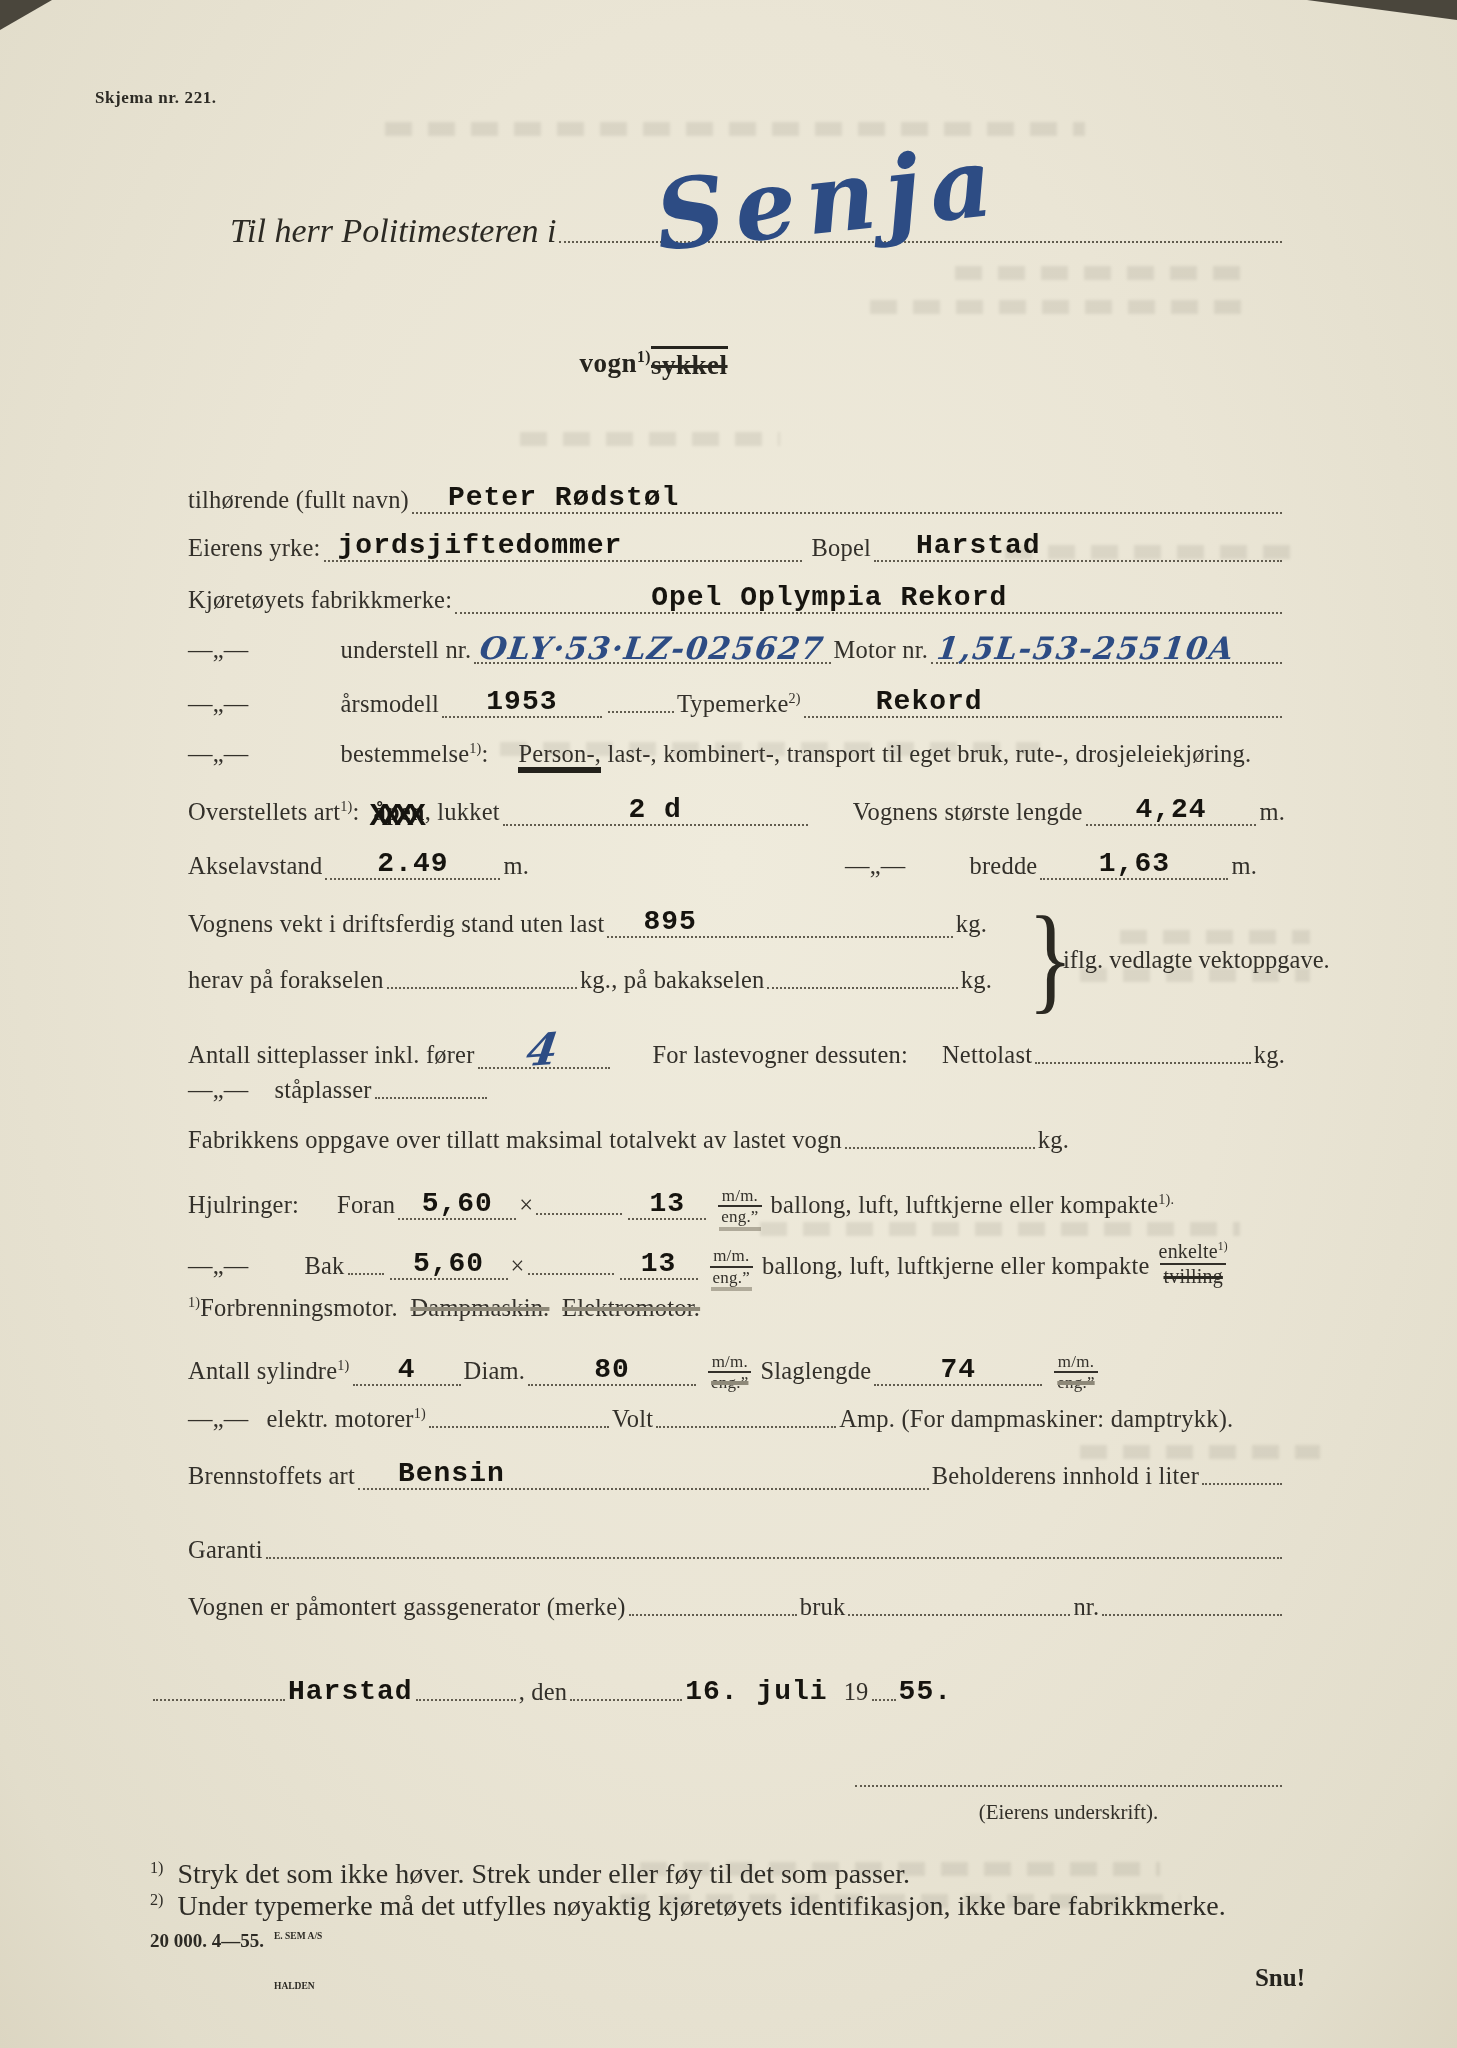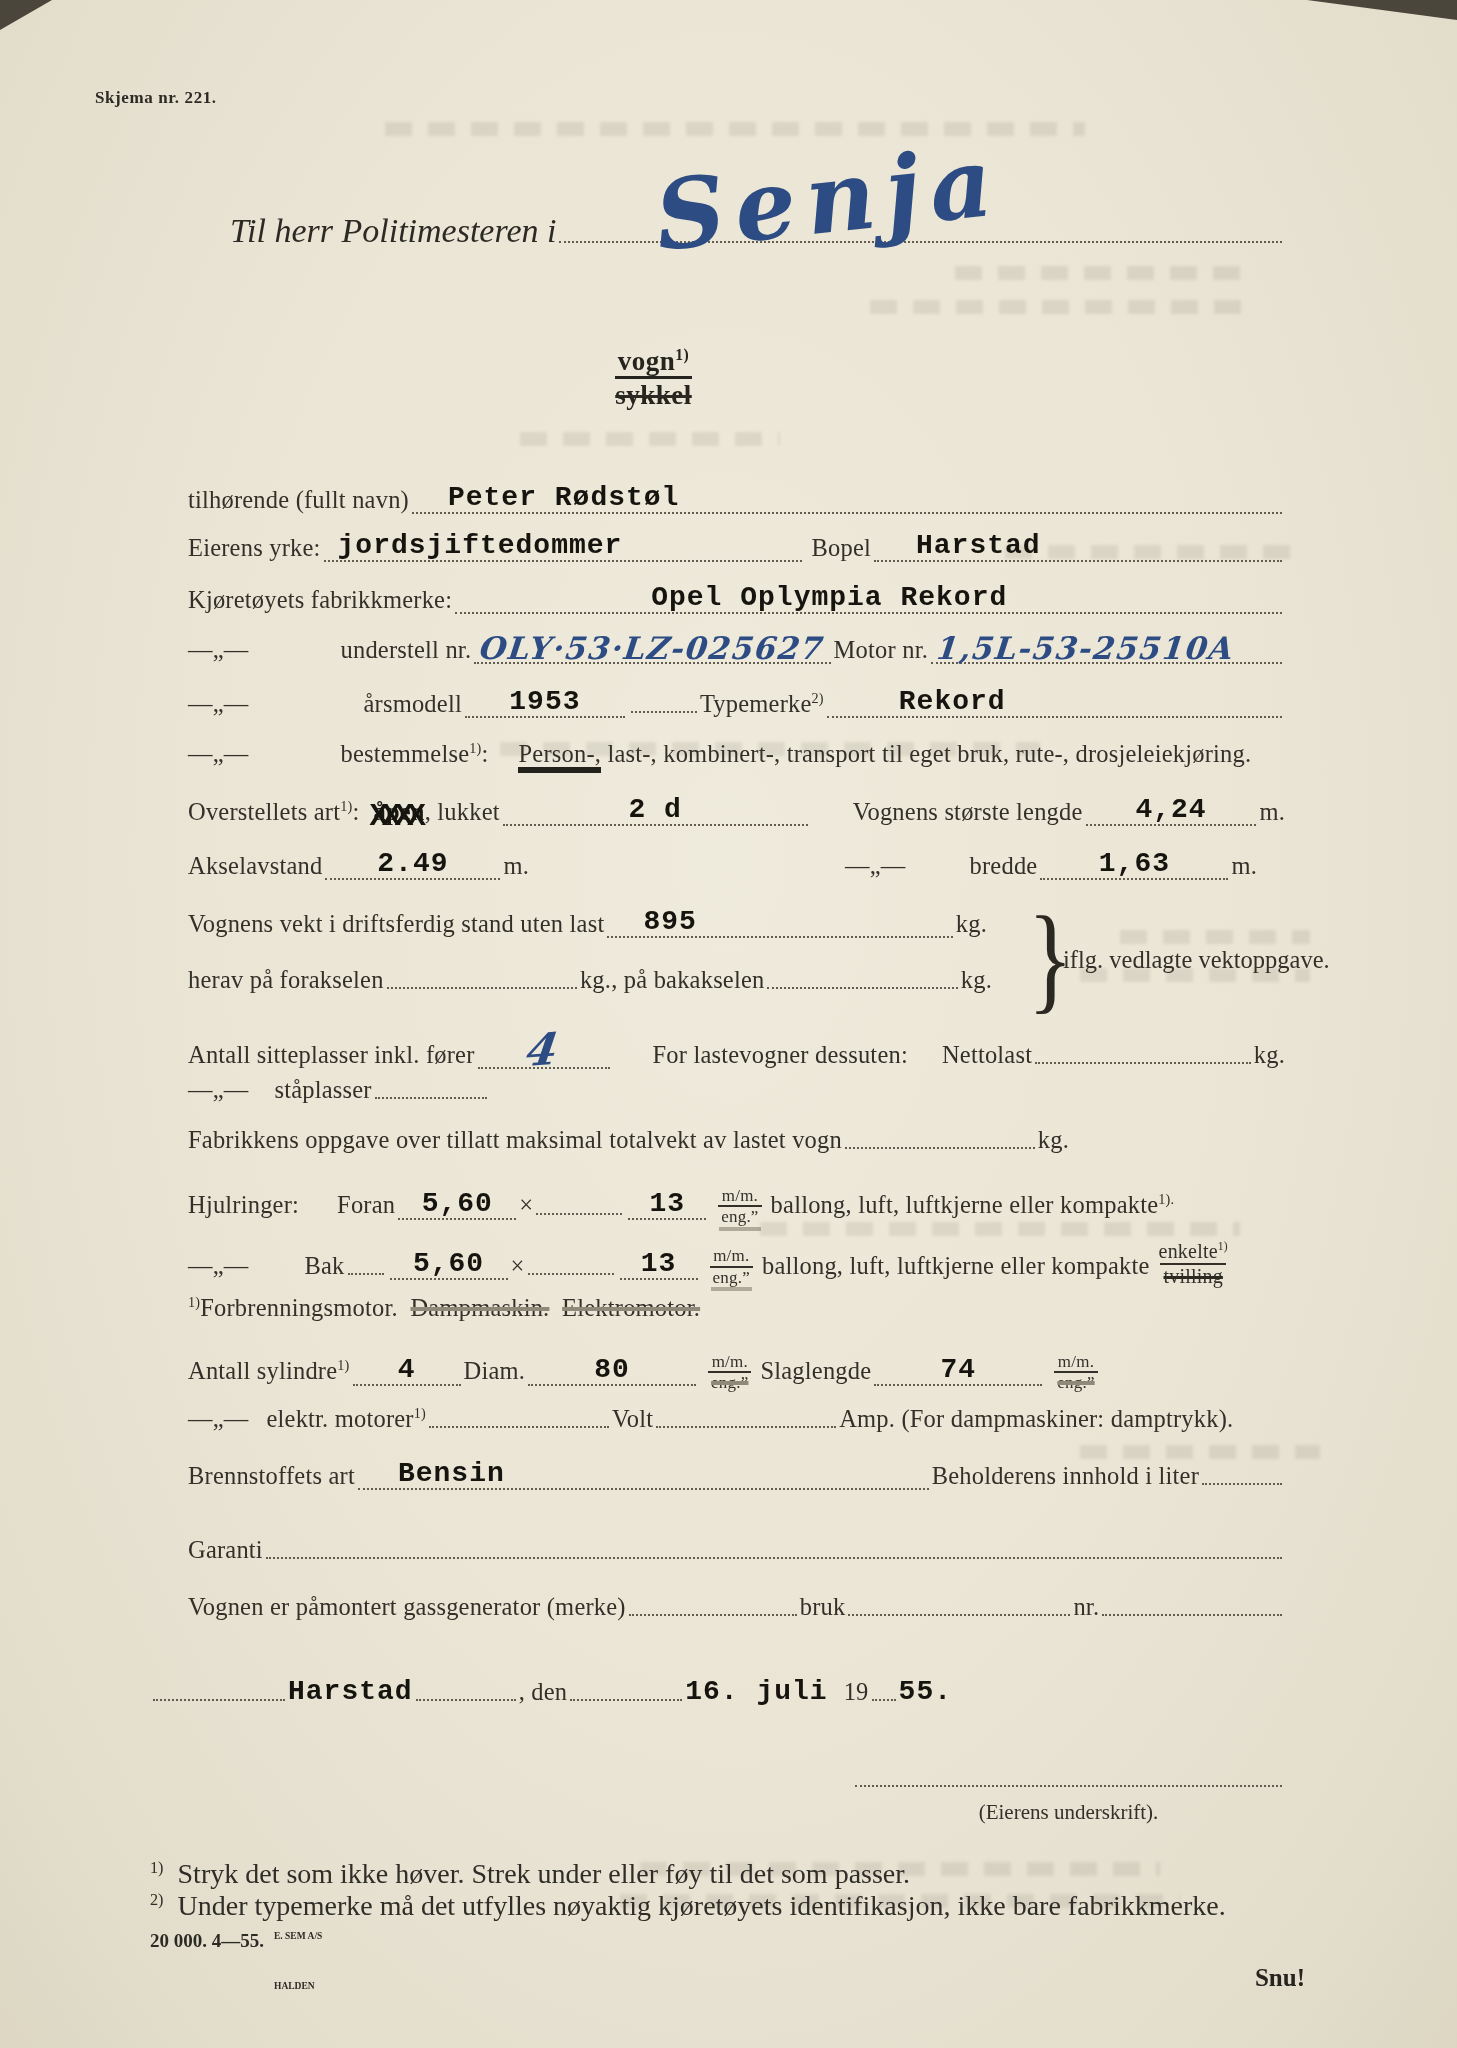--- a/index.html
+++ b/index.html
@@ -49,21 +49,21 @@
   .senja {
     position: absolute; left: 655px; top: 142px;
     font-family: "DejaVu Serif", serif; font-style: italic; font-weight: bold;
     color: #2d4c84; font-size: 96px; letter-spacing: 10px; transform: rotate(-6deg);
   }
   .hand-digit { font-size: 44px; transform: skewX(-12deg) rotate(-4deg); top: 6px; }
 
   .frac { display: inline-flex; flex-direction: column; align-items: center;
           font-size: 17px; line-height: 1.08; margin: 0 9px; transform: translateY(7px); }
   .frac .den { border-top: 2px solid #33302a; padding: 1px 3px 0; }
-  .tfrac { display: inline-flex; flex-direction: column; align-items: center;
+  .tfrac { display: inline-flex; align-items: center;
            font-size: 27px; font-weight: bold; line-height: 1.12; margin-left: 10px; transform: translateY(-4px); }
   .tfrac .den { border-top: 3px solid #26241e; padding-top: 1px; }
 
   .struck       { text-decoration: line-through; text-decoration-thickness: 3px; text-decoration-color: #2b2922; }
   .struck-gray  { text-decoration: line-through; text-decoration-thickness: 3.5px; text-decoration-color: #8e8979; }
   .pencil       { box-shadow: 0 5px 0 -1px rgba(125,119,102,.55); }
   .hul          { border-bottom: 6px solid #23211b; }
 
   .xover { position: relative; display: inline-block; }
   .xover .base { font-weight: bold; color: #1a1813; }
@@ -168,21 +168,21 @@
       <span class="hand">OLY·53·LZ-025627</span>
     </span>
     <span class="txt">Motor nr.</span>
     <span class="seg left" style="flex:1.25">
       <span class="hand">1,5L-53-25510A</span>
     </span>
   </div>
 
   <div class="row" style="top:686px">
     <span class="txt">—„—</span>
-    <span class="txt" style="margin-left:115px">årsmodell</span>
+    <span class="txt" style="margin-left:92px">årsmodell</span>
     <span class="seg" style="flex:0 0 160px">
       <span class="typed">1953</span>
     </span>
     <span class="dots" style="flex:0 0 66px"></span>
     <span class="txt"><span>Typemerke</span><sup>2)</sup></span>
     <span class="seg left fill">
       <span class="typed" style="margin-left:66px">Rekord</span>
     </span>
   </div>
 

